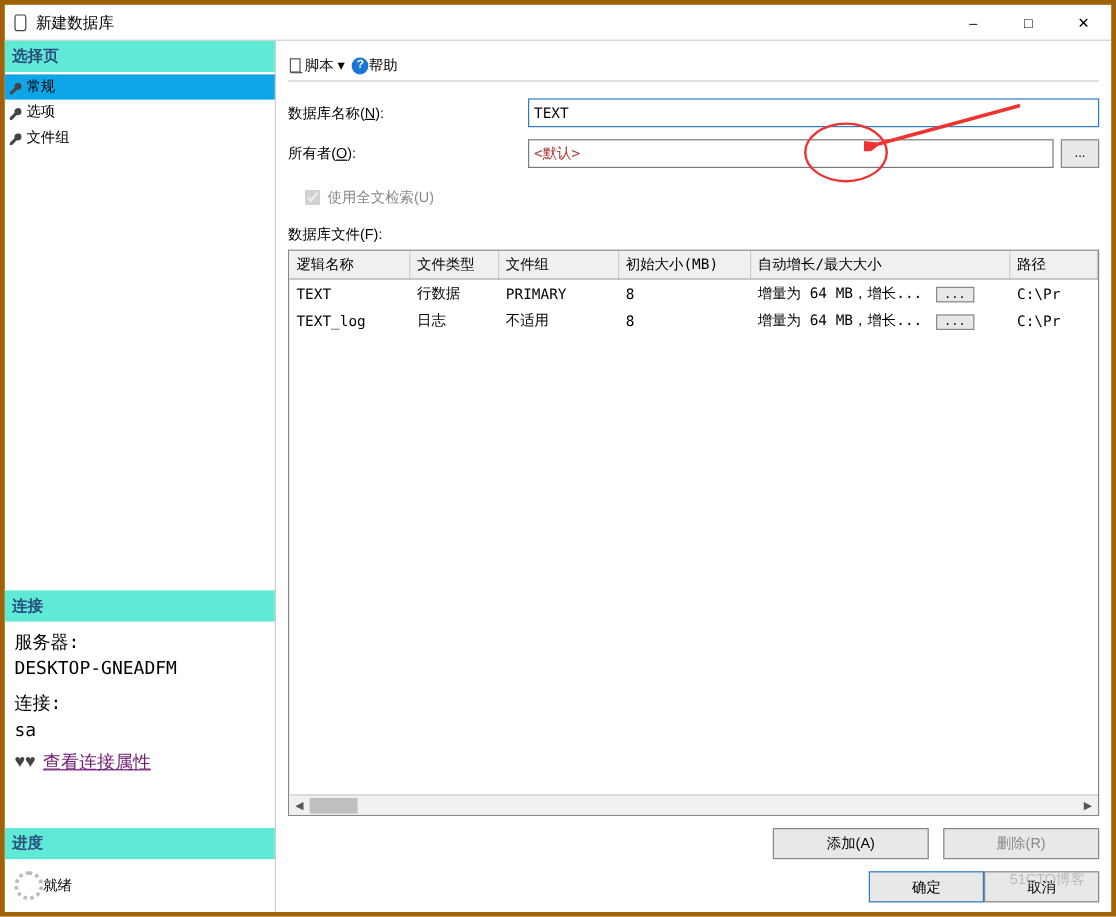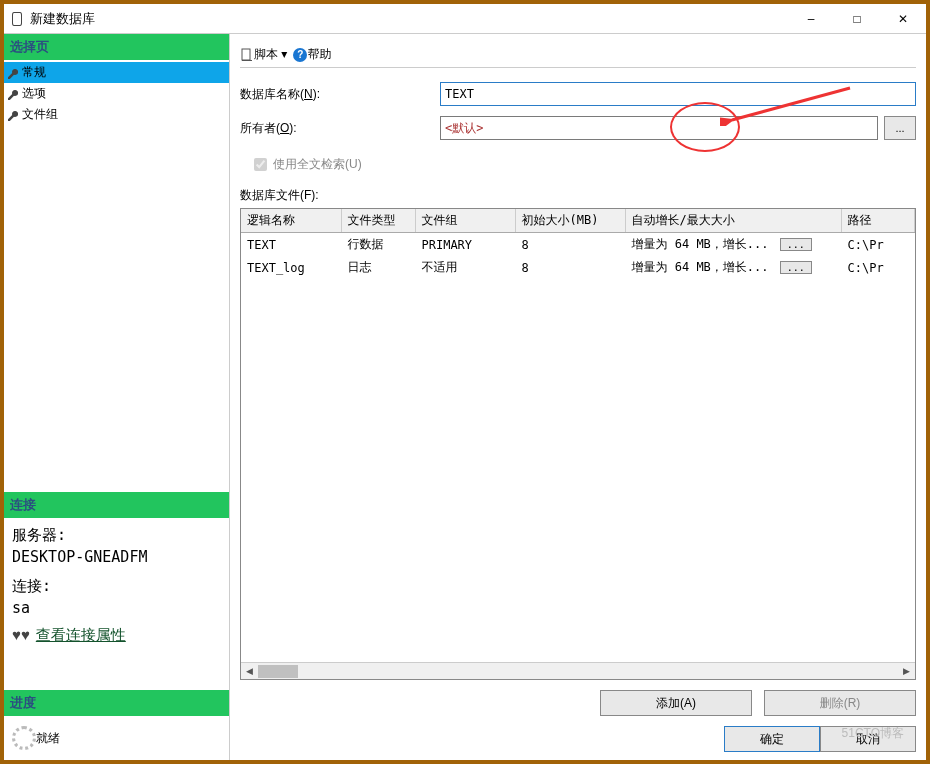--- a/index.html
+++ b/index.html
@@ -6,30 +6,30 @@
 body { font-family: "Microsoft YaHei", "Segoe UI", sans-serif; font-size: 12px; background: #fff; }
 .window { width: 930px; height: 764px; border: 4px solid #a16207; display: flex; flex-direction: column; position: relative; }
 .titlebar { height: 30px; display: flex; align-items: center; padding-left: 8px; border-bottom: 1px solid #ccc; }
 .titlebar .db-icon { width: 10px; height: 14px; border: 1px solid #444; border-radius: 2px 2px 2px 2px / 3px 3px 3px 3px; margin-right: 8px; position: relative; }
 .titlebar .title { flex: 1; font-size: 13px; }
 .win-controls { display: flex; height: 100%; }
 .win-btn { width: 46px; display: flex; align-items: center; justify-content: center; font-family: "Segoe UI Symbol", sans-serif; font-size: 12px; }
 .content { flex: 1; display: flex; }
 
 .sidebar { width: 226px; border-right: 1px solid #ccc; display: flex; flex-direction: column; }
-.side-section-title { background: #22c55e; color: #2b4f80; padding: 4px 6px; font-weight: bold; font-size: 13px; }
+.side-section-title { background: #5eead4; color: #2b4f80; padding: 4px 6px; font-weight: bold; font-size: 13px; }
 .side-list { padding: 2px 0; }
 .side-item { display: flex; align-items: center; padding: 2px 6px 2px 18px; font-size: 12px; position: relative; cursor: default; }
 .side-item.selected { background: #0ea5e9; }
 .wrench-icon { position: absolute; left: 4px; width: 10px; height: 10px; }
 .wrench-icon svg { width: 10px; height: 10px; }
 
 .side-spacer { flex: 1; }
 .conn-block { padding: 6px 8px 10px; font-size: 15px; line-height: 1.5; font-family: "SimSun", monospace; }
-.conn-block a { color: #14532d; }
+.conn-block a { color: #701a75; }
 .conn-prop { display: flex; align-items: center; gap: 6px; margin-top: 4px; }
 .progress-block { padding: 10px 8px; display: flex; align-items: center; }
 .progress-ring { width: 24px; height: 24px; border: 3px dotted #bbb; border-radius: 50%; }
 
 .main { flex: 1; display: flex; flex-direction: column; padding: 8px 10px 8px 10px; position: relative; }
 .toolbar { display: flex; align-items: center; gap: 0; padding: 4px 0; border-bottom: 1px solid #ccc; margin-bottom: 14px; position: relative; z-index: 2; }
 .toolbar .help-icon { width: 14px; height: 14px; border-radius: 50%; background: #1976d2; color: #fff; display: flex; align-items: center; justify-content: center; font-size: 10px; font-weight: bold; }
 
 .form-row { display: flex; align-items: center; margin-bottom: 10px; position: relative; z-index: 1; }
 .form-row label { width: 200px; font-size: 12px; }
@@ -46,21 +46,21 @@
 .file-table { width: 100%; border-collapse: collapse; font-family: "SimSun", monospace; font-size: 12px; }
 .file-table th { text-align: left; padding: 3px 6px; border-right: 1px solid #ccc; border-bottom: 1px solid #aaa; background: #f0f0f0; font-weight: normal; }
 .file-table td { padding: 3px 6px; border-right: 1px solid transparent; white-space: nowrap; }
 .cell-btn { display: inline-block; border: 1px solid #888; background: #e8e8e8; padding: 0 6px; font-size: 10px; margin-left: 4px; }
 .hscroll { position: absolute; bottom: 0; left: 0; right: 0; height: 17px; background: #f0f0f0; border-top: 1px solid #ccc; display: flex; align-items: center; }
 .hscroll .arrow { width: 17px; height: 17px; display: flex; align-items: center; justify-content: center; color: #555; font-size: 9px; }
 .hscroll .track { flex: 1; height: 17px; position: relative; }
 .hscroll .thumb { position: absolute; left: 0; top: 2px; height: 13px; width: 40px; background: #c0c0c0; }
 
 .action-row { display: flex; justify-content: flex-end; gap: 12px; padding: 10px 0 6px; }
-.action-row button { width: 152px; height: 26px; border: 1px solid #888; background: #e8e8e8; font-size: 12px; }
+.action-row button { width: 130px; height: 26px; border: 1px solid #888; background: #e8e8e8; font-size: 12px; }
 .action-row button:disabled { color: #888; }
 
 .footer { display: flex; justify-content: flex-end; padding: 10px 12px; border-top: 1px solid #ccc; }
 .footer button { width: 96px; height: 26px; border: 1px solid #888; background: #e8e8e8; font-size: 12px; }
 .footer button.primary { border: 1px solid #2a7cc7; }
 
 .watermark { position: absolute; bottom: 18px; right: 22px; color: #bbb; font-size: 12px; pointer-events: none; }
 
 
 .annot { position: absolute; top: 58px; left: 440px; width: 200px; height: 60px; pointer-events: none; z-index: 5; }

